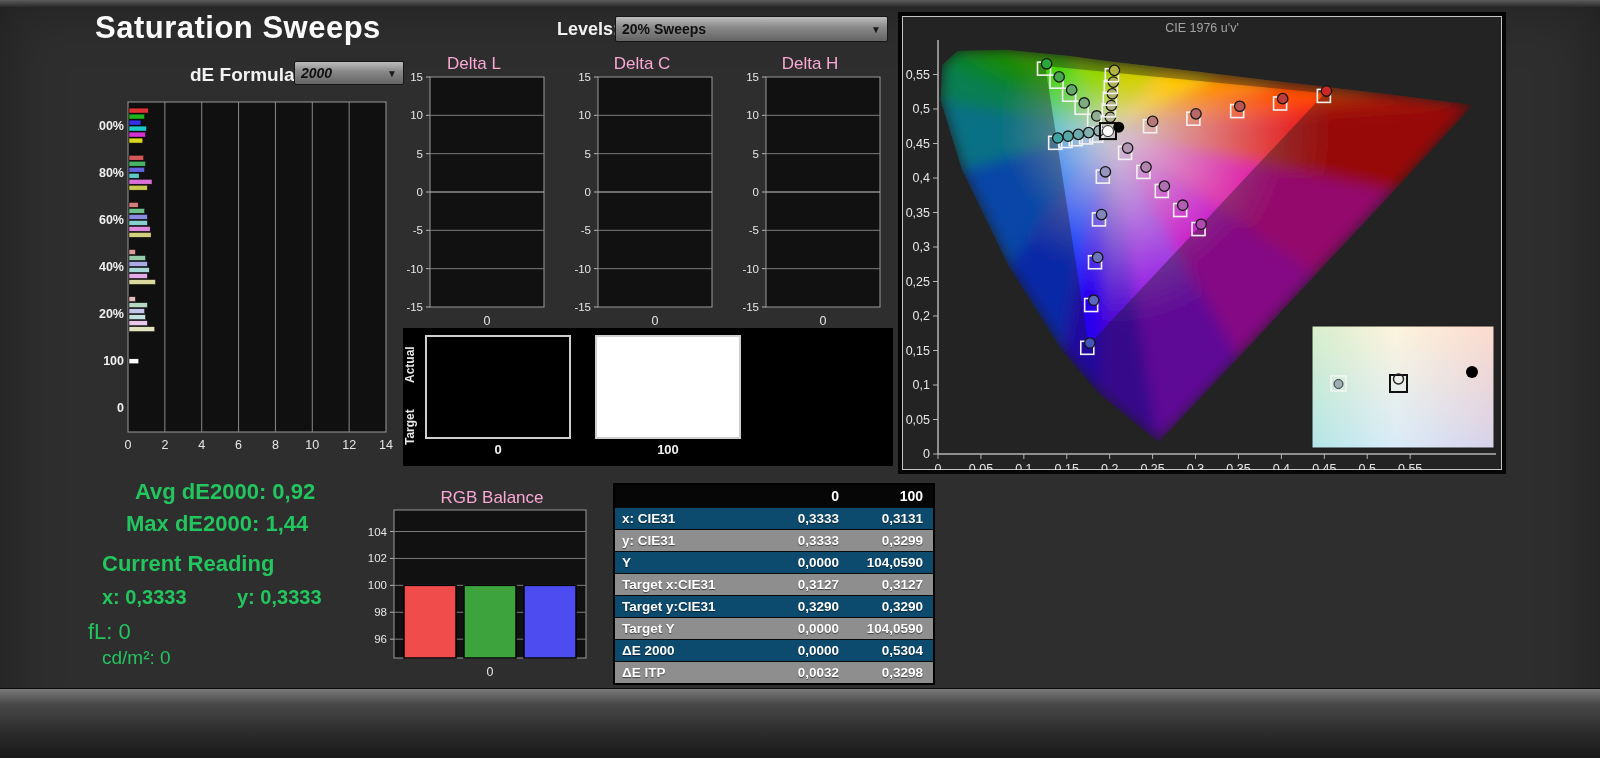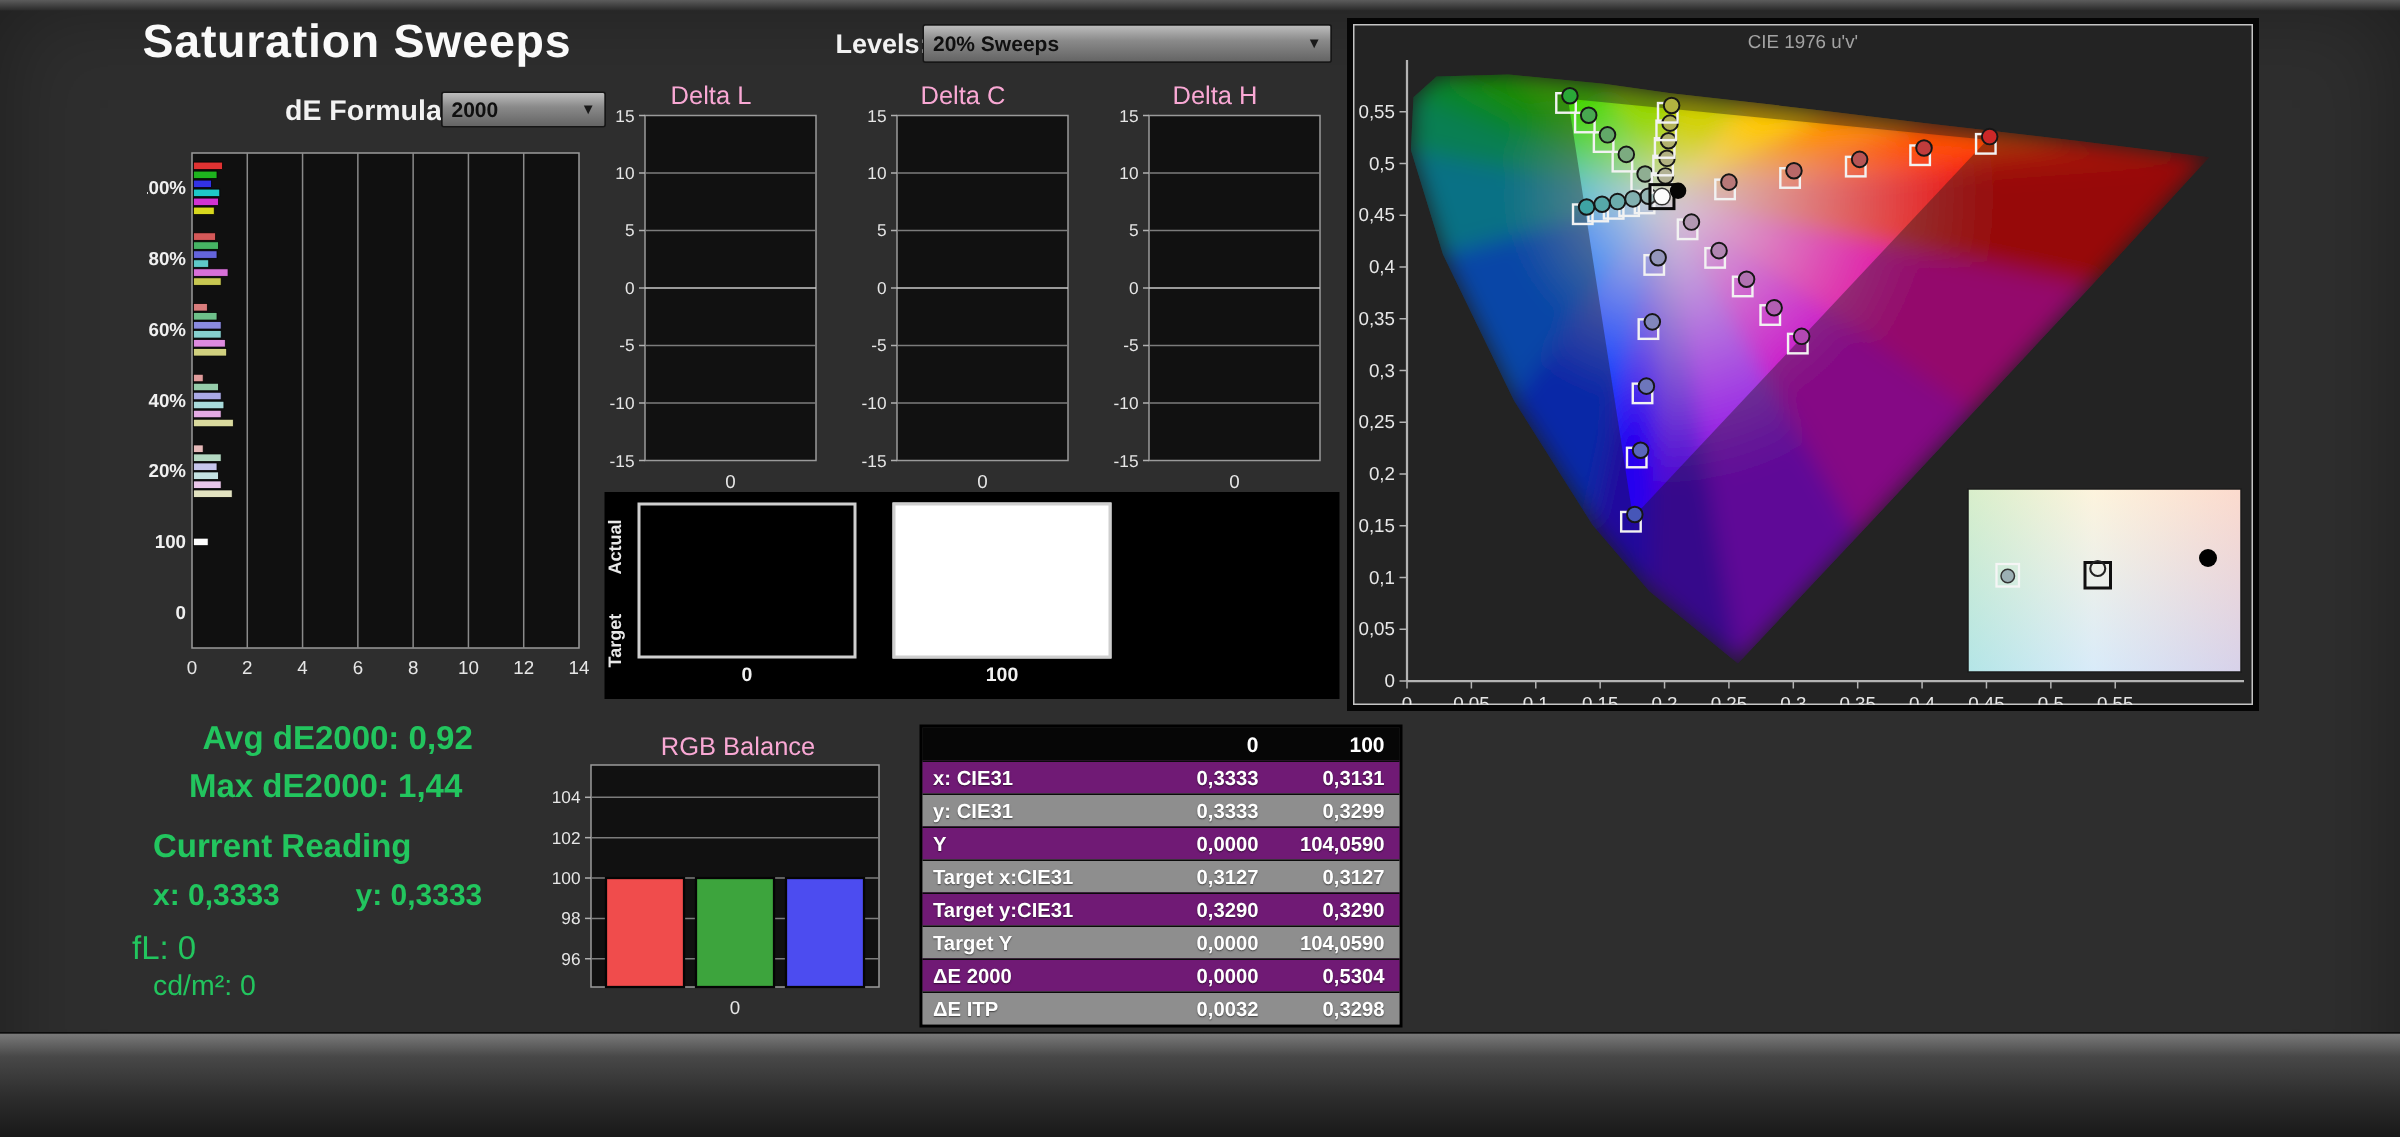--- a/index.html
+++ b/index.html
@@ -8,21 +8,21 @@
   .top-strip{position:absolute;left:0;top:0;width:1600px;height:7px;
              background:linear-gradient(#5c5c5c,#2a2a2a);}
   
   #title{position:absolute;left:95px;top:10px;font-size:31px;font-weight:600;color:#fafafa;letter-spacing:.5px;}
   .lbl{position:absolute;color:#f2f2f2;font-weight:700;}
   #de-label{left:190px;top:64px;font-size:19px;}
   #levels-label{left:557px;top:19px;font-size:18px;}
   .select{position:absolute;background:linear-gradient(#bdbdbd,#8a8a8a 42%,#646464);
           border:1px solid #161616;border-radius:2px;display:flex;align-items:center;
           color:#101010;font-size:14px;font-weight:700;padding:0 6px;box-sizing:border-box;cursor:default;}
-  #de-select{left:294px;top:61px;width:110px;height:24px;}
+  #de-select{left:294px;top:61px;width:110px;height:24px;font-style:italic;}
   #levels-select{left:615px;top:16px;width:273px;height:26px;}
   .sel-text{flex:1;overflow:hidden;white-space:nowrap;}
   .sel-arrow{font-size:10px;color:#1a1a1a;}
   
   .chart-title{color:#f9a8d4;font-size:17px;text-align:center;height:17px;}
   #deltaE-box{position:absolute;left:98px;top:99px;width:300px;}
   #dl-box{position:absolute;left:398px;top:54px;width:152px;}
   #dc-box{position:absolute;left:566px;top:54px;width:152px;}
   #dh-box{position:absolute;left:734px;top:54px;width:152px;}
   #rgb-box{position:absolute;left:358px;top:488px;width:232px;}
@@ -51,21 +51,21 @@
   #stat-fl{left:88px;top:619px;font-size:22px;font-weight:500;}
   #stat-cd{left:102px;top:647px;font-size:19px;font-weight:500;}
   
   #meas-table{position:absolute;left:613px;top:483px;width:318px;border:2px solid #000;
               box-sizing:content-box;font-weight:700;}
   .thead{display:grid;grid-template-columns:150px 84px 84px;background:#060606;height:22px;
          align-items:center;color:#fff;font-size:14px;}
   .trow{display:grid;grid-template-columns:150px 84px 84px;height:21px;align-items:center;
         color:#fff;font-size:13.5px;border-top:1px solid #0a0a0a;
         text-shadow:0 1px 1px rgba(0,0,0,.55);}
-  .trow.dark{background:#701a75;}
+  .trow.dark{background:#0c4a6e;}
   .trow.light{background:#8e8e8e;}
   .tlabel{padding-left:7px;}
   .tval{text-align:right;padding-right:10px;}
   
   #cie-panel{position:absolute;left:898px;top:12px;width:608px;height:462px;background:#232323;
              border:4px solid #050505;box-sizing:border-box;box-shadow:inset 0 0 0 1px #c4c4c4;}
   #cie-title{position:absolute;left:0;top:5px;width:600px;text-align:center;color:#a3a3a3;font-size:12.5px;}
   
   #bottom-bar{position:absolute;left:0;top:688px;width:1600px;height:70px;
               background:linear-gradient(#7a7a7a,#484848 22%,#2d2d2d 60%,#181818);

